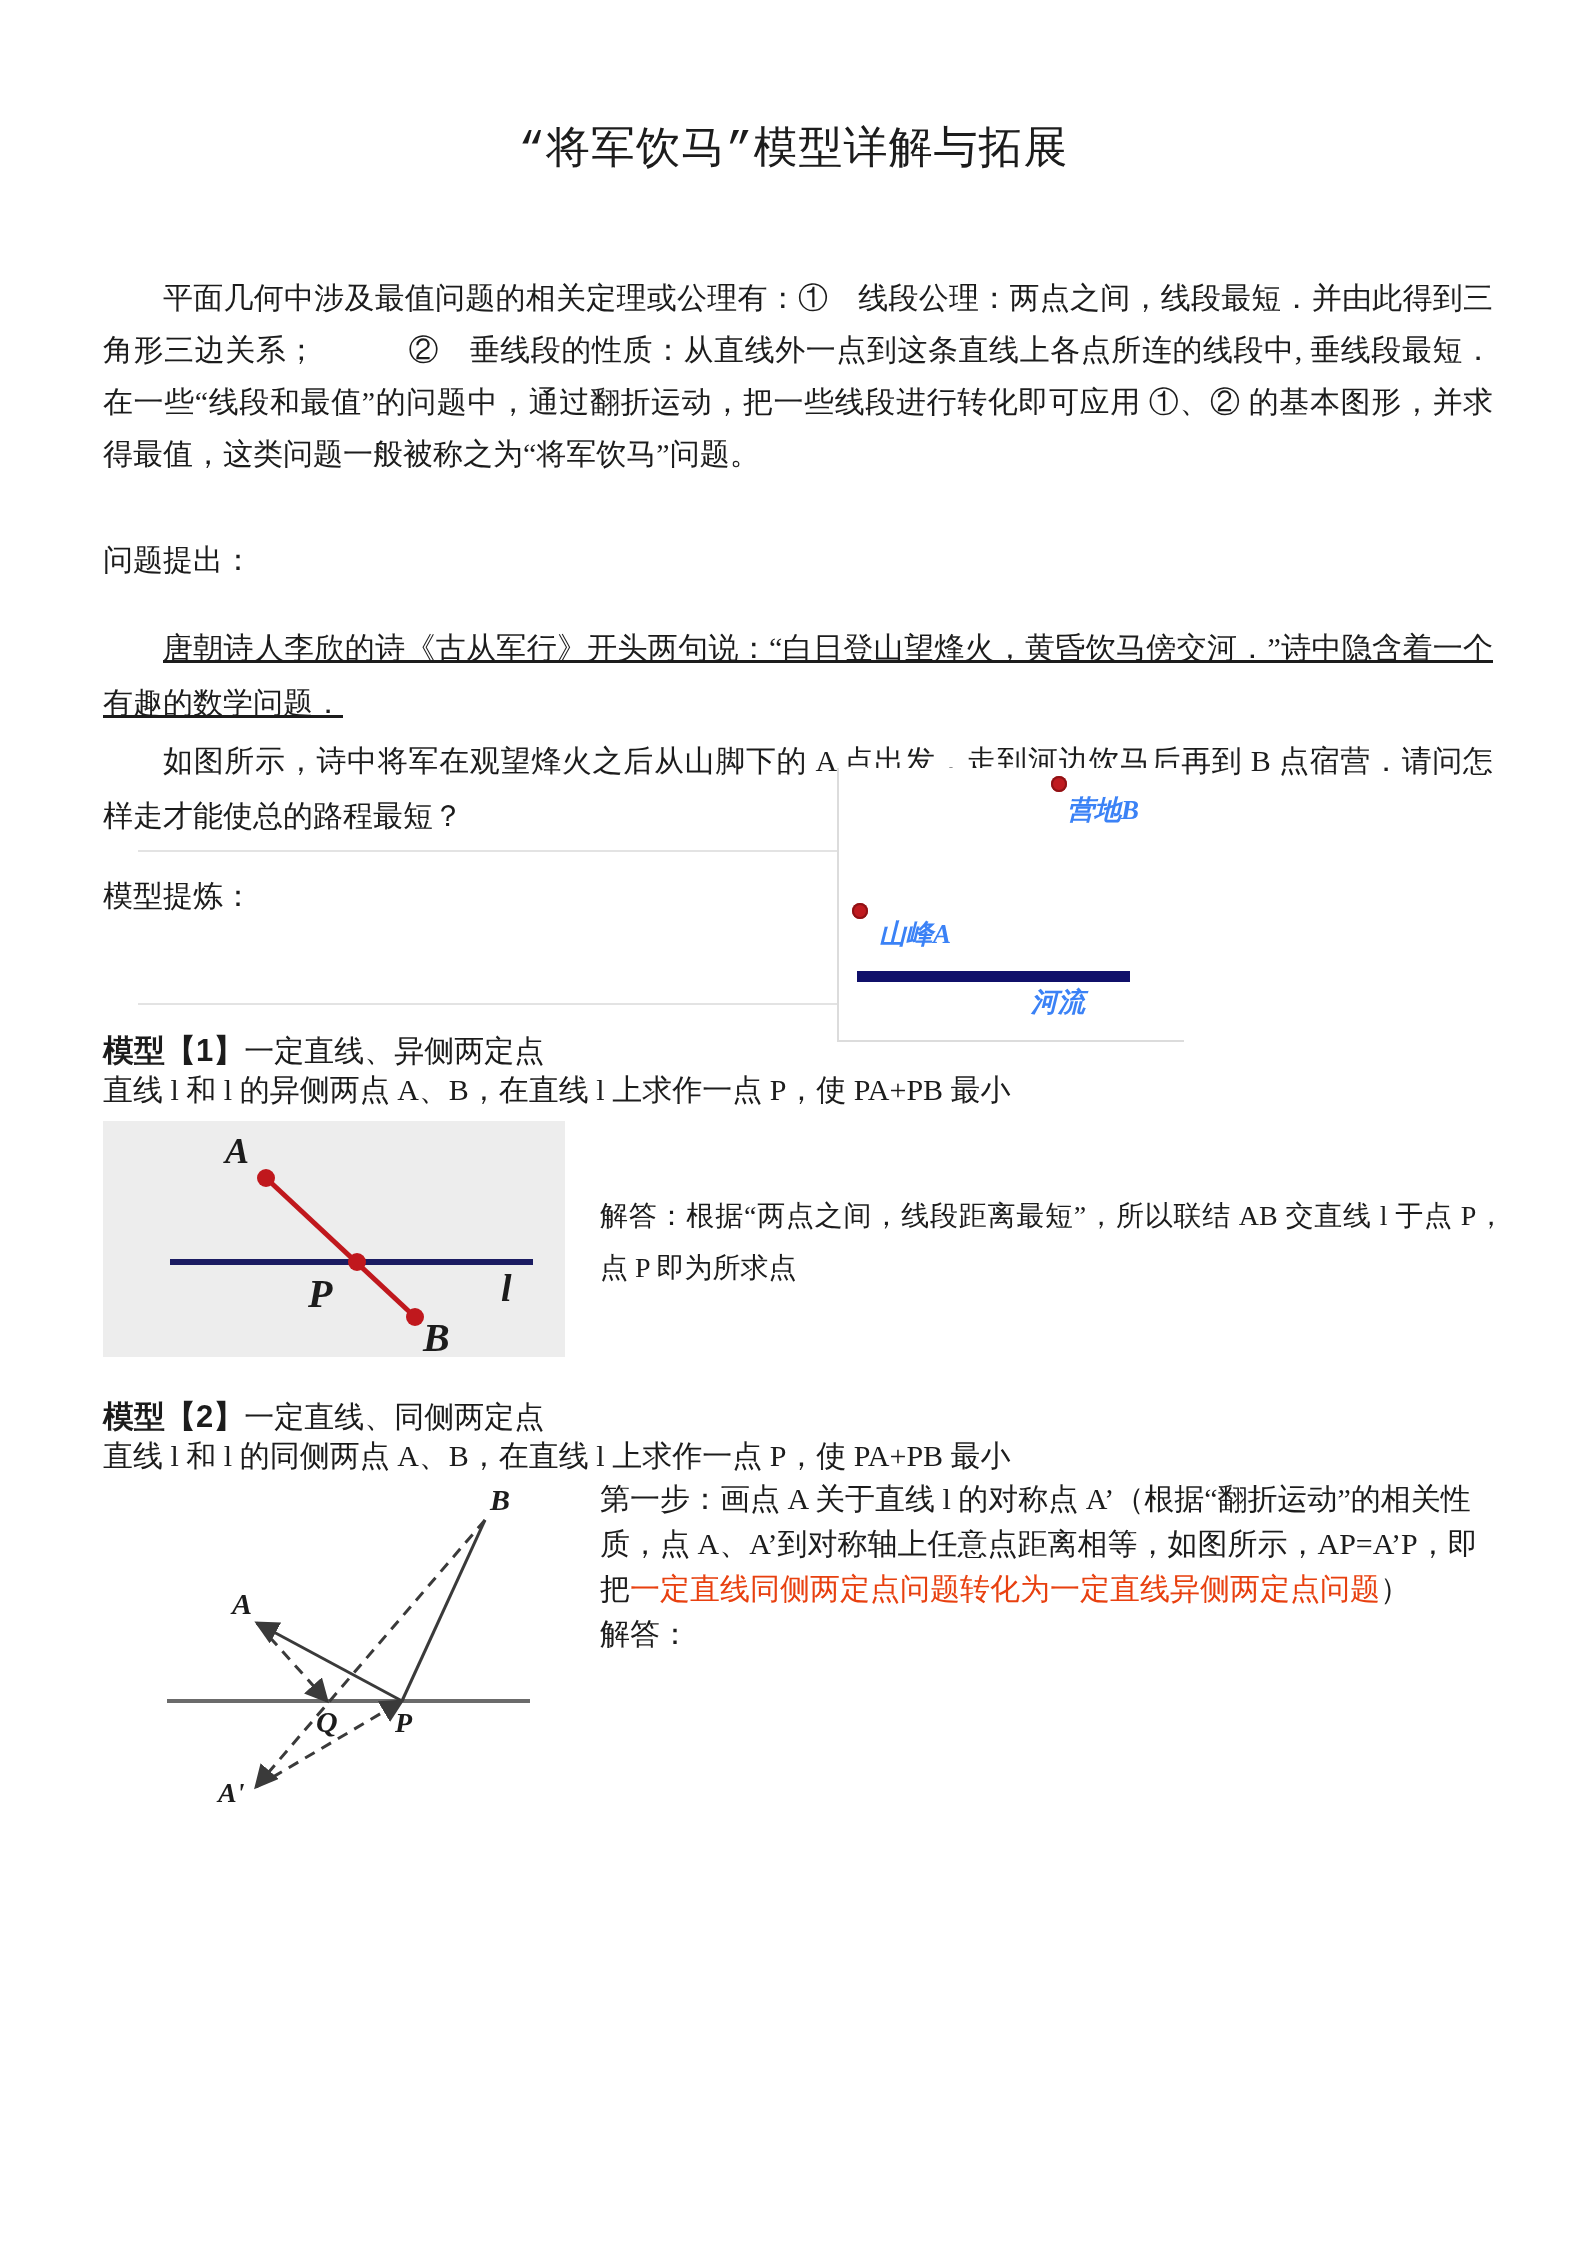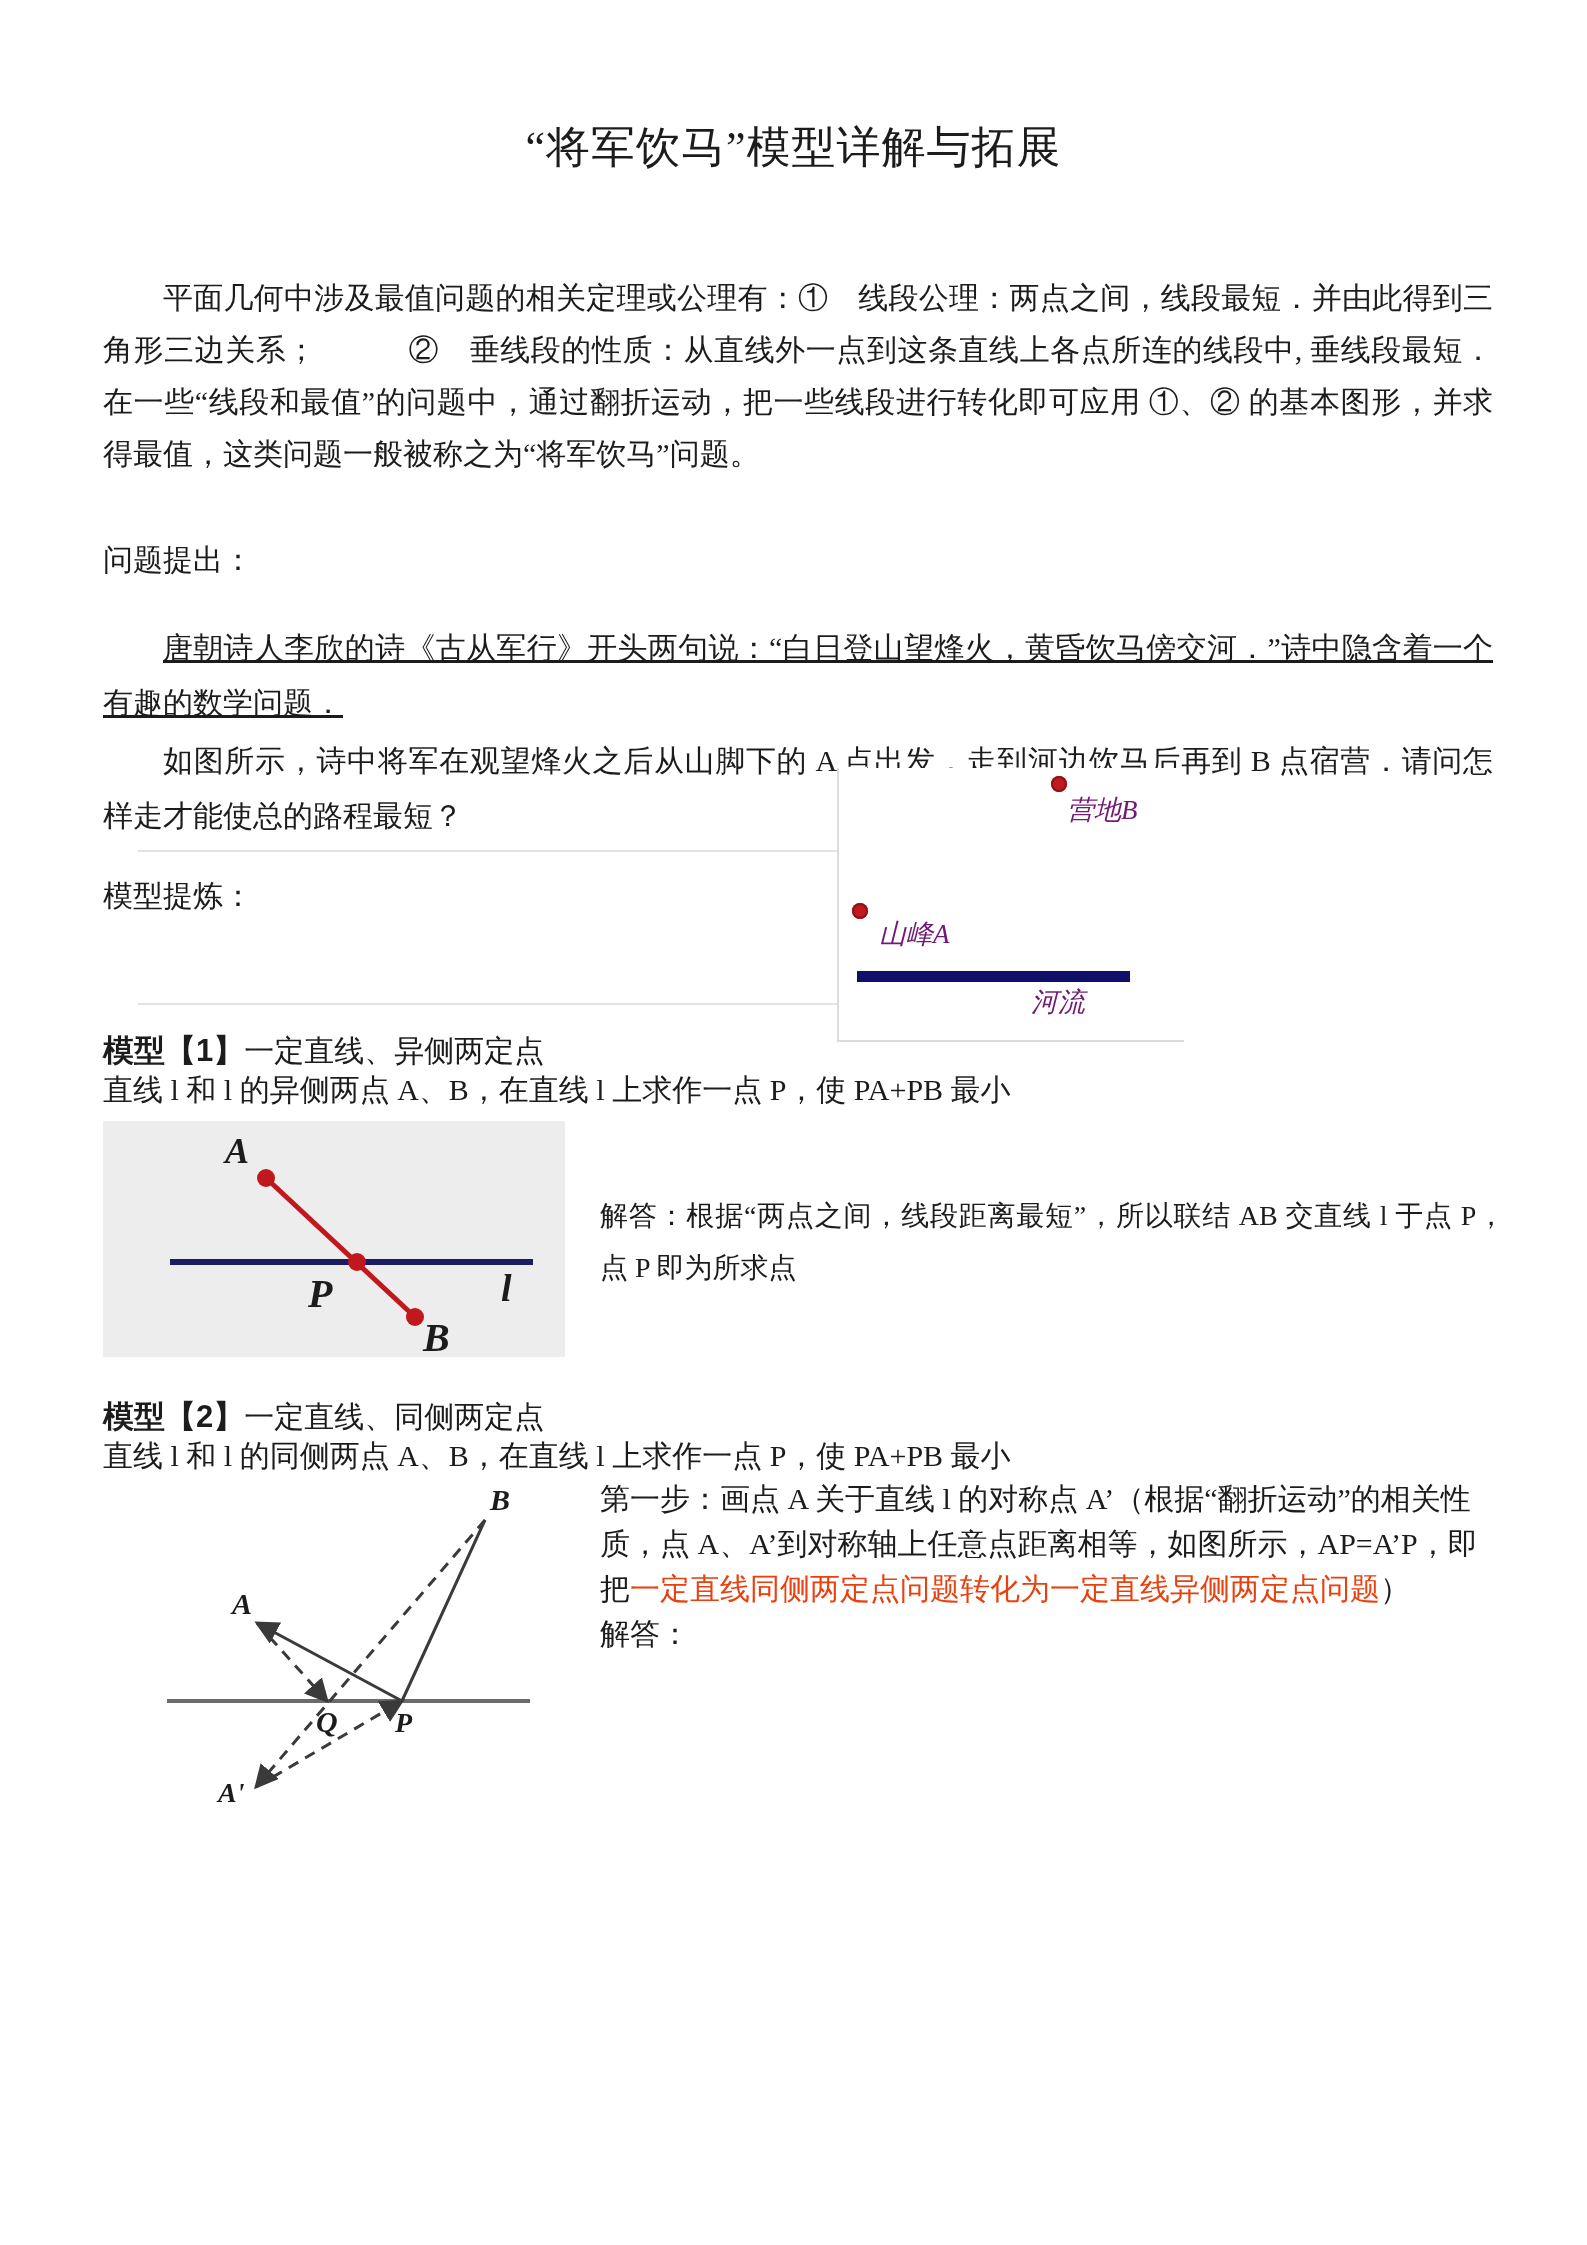--- a/index.html
+++ b/index.html
@@ -13,20 +13,21 @@
     overflow:hidden;
   }
   .title{
     position:absolute;
     top:118px; left:0; width:1587px;
     text-align:center;
     font-size:44px;
     font-weight:normal;
     letter-spacing:1px;
     margin:0;
+    font-family:Liberation Mono, monospace;
   }
   .para{
     position:absolute;
     left:103px;
     width:1390px;
     font-size:30px;
     text-align:justify;
     margin:0;
   }
   .indent{ text-indent:2em; }
@@ -63,23 +64,23 @@
     width:16px; height:16px;
     border-radius:50%;
     background:#c01a1f;
     box-shadow:inset 0 0 0 2px #8f1215;
   }
   .camp-dot{ left:212px; top:8px; }
   .mountain-dot{ left:13px; top:135px; }
   .scene-label{
     position:absolute;
     font-style:italic;
-    font-weight:normal;
+    font-weight:bold;
     font-size:27px;
-    color:#701a75;
+    color:#3b82f6;
   }
   .camp-label{ left:228px; top:24px; }
   .mountain-label{ left:40px; top:148px; }
   .river-label{ left:192px; top:216px; }
   .river-bar{
     position:absolute;
     left:18px; top:203px;
     width:273px; height:11px;
     background:#10106a;
   }

